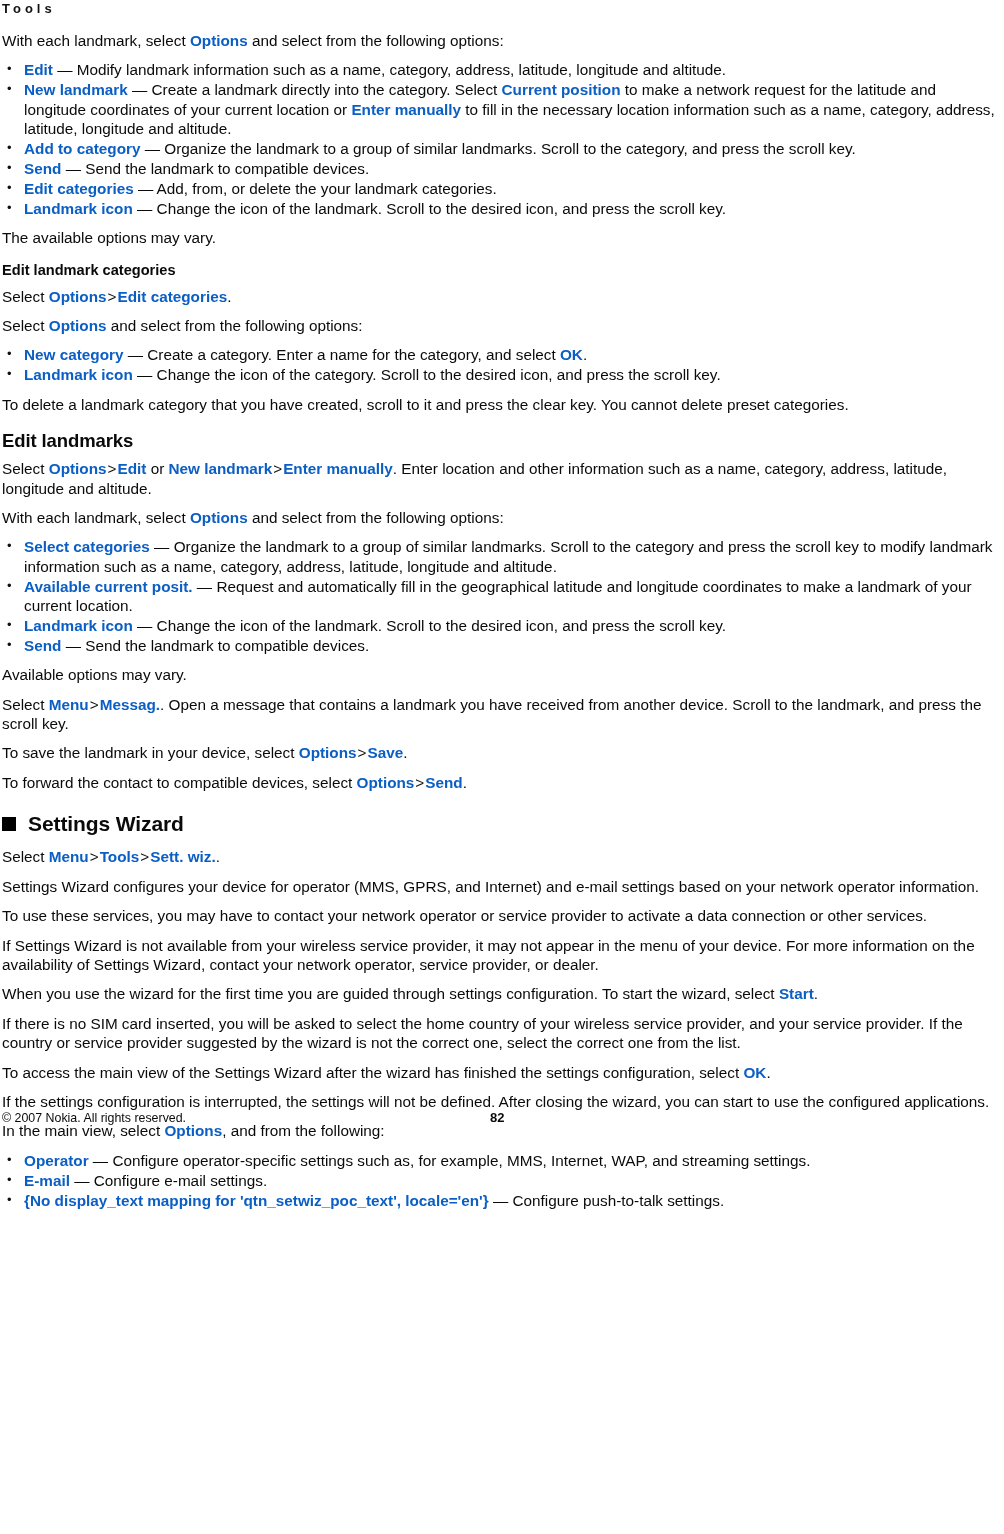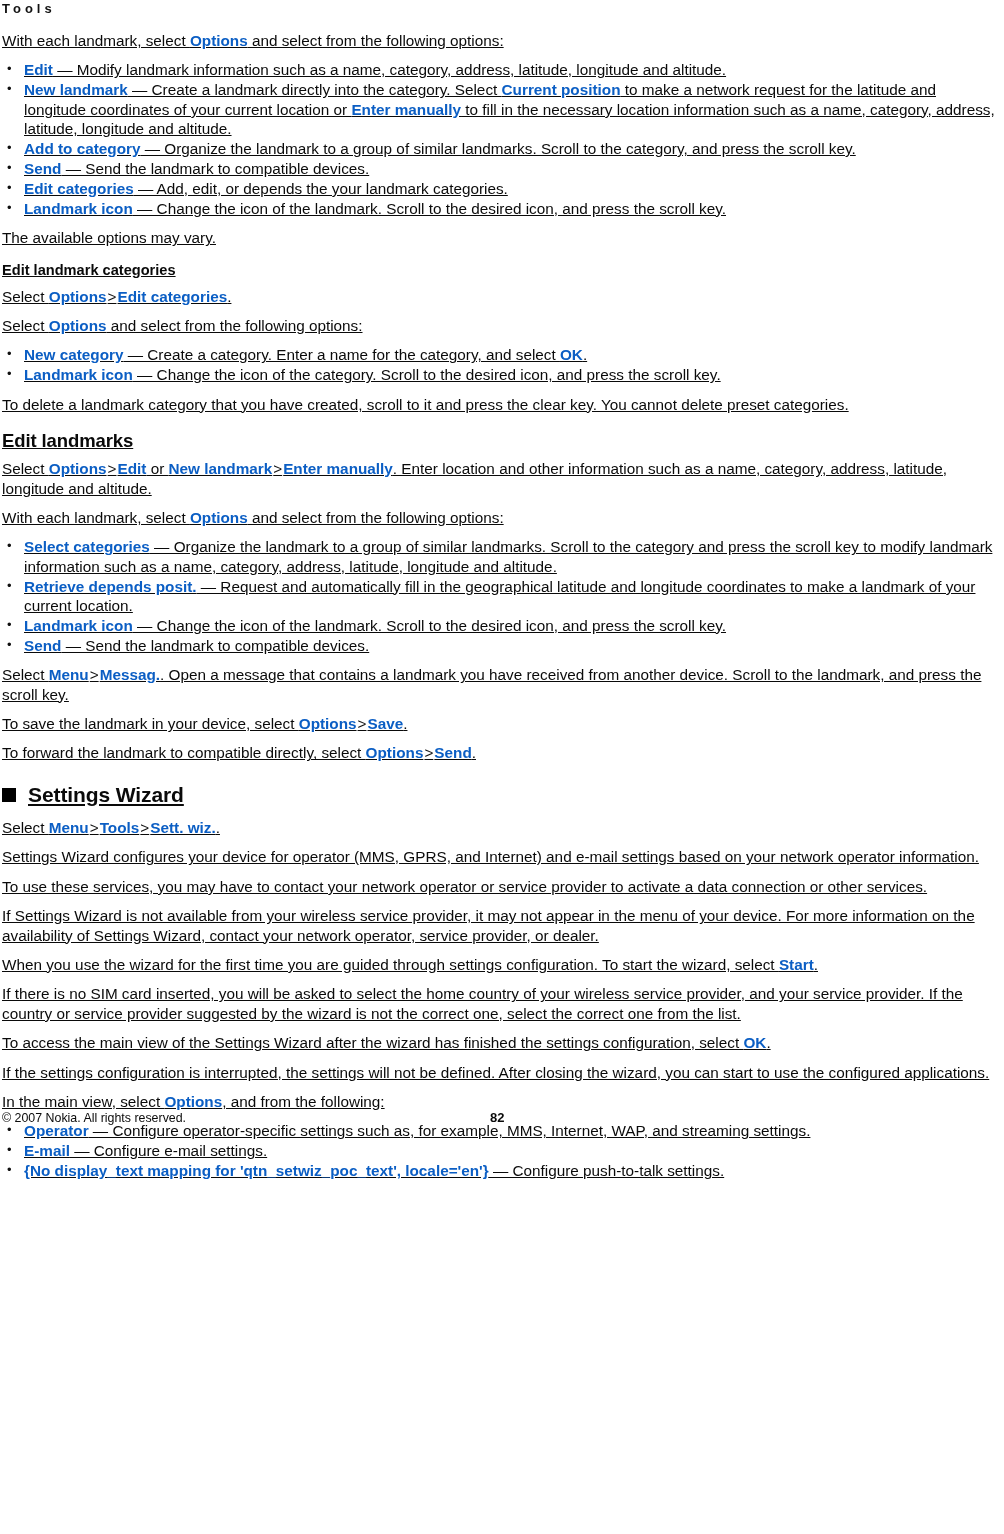--- a/index.html
+++ b/index.html
@@ -35,21 +35,20 @@
     line-height: 15px;
   }
 
   
   .content {
     width: 998px;
     font-size: 15.3px;
     line-height: 19.3px;
     font-stretch: condensed;
     transform-origin: left top;
-    text-decoration: underline;
   }
 
   p.para {
     margin: 0 0 10px 0;
     text-align: left;
     font-size: 15.3px;
     line-height: 19.4px;
   }
 
   
@@ -151,21 +150,21 @@
 
   <div class="content">
 
     <p class="para"><span>With each landmark, select </span><span class="ui">Options</span><span> and select from the following options:</span></p>
 
     <ul class="bullets">
       <li><span class="ui">Edit</span><span> — Modify landmark information such as a name, category, address, latitude, longitude and altitude.</span></li>
       <li><span class="ui">New landmark</span><span> — Create a landmark directly into the category. Select </span><span class="ui">Current position</span><span> to make a network request for the latitude and longitude coordinates of your current location or </span><span class="ui">Enter manually</span><span> to fill in the necessary location information such as a name, category, address, latitude, longitude and altitude.</span></li>
       <li><span class="ui">Add to category</span><span> — Organize the landmark to a group of similar landmarks. Scroll to the category, and press the scroll key.</span></li>
       <li><span class="ui">Send</span><span> — Send the landmark to compatible devices.</span></li>
-      <li><span class="ui">Edit categories</span><span> — Add, edit, or depends the your landmark categories.</span></li>
+      <li><span class="ui">Edit categories</span><span> — Add, from, or delete the your landmark categories.</span></li>
       <li><span class="ui">Landmark icon</span><span> — Change the icon of the landmark. Scroll to the desired icon, and press the scroll key.</span></li>
     </ul>
 
     <p class="para">The available options may vary.</p>
 
     <h4 class="sub-heading">Edit landmark categories</h4>
 
     <p class="para"><span>Select </span><span class="ui">Options</span><span class="gt">&gt;</span><span class="ui">Edit categories</span><span>.</span></p>
 
     <p class="para"><span>Select </span><span class="ui">Options</span><span> and select from the following options:</span></p>
@@ -178,32 +177,33 @@
     <p class="para">To delete a landmark category that you have created, scroll to it and press the clear key. You cannot delete preset categories.</p>
 
     <h3 class="sect-heading">Edit landmarks</h3>
 
     <p class="para"><span>Select </span><span class="ui">Options</span><span class="gt">&gt;</span><span class="ui">Edit</span><span> or </span><span class="ui">New landmark</span><span class="gt">&gt;</span><span class="ui">Enter manually</span><span>. Enter location and other information such as a name, category, address, latitude, longitude and altitude.</span></p>
 
     <p class="para"><span>With each landmark, select </span><span class="ui">Options</span><span> and select from the following options:</span></p>
 
     <ul class="bullets">
       <li><span class="ui">Select categories</span><span> — Organize the landmark to a group of similar landmarks. Scroll to the category and press the scroll key to modify landmark information such as a name, category, address, latitude, longitude and altitude.</span></li>
-      <li><span class="ui">Retrieve depends posit.</span><span> — Request and automatically fill in the geographical latitude and longitude coordinates to make a landmark of your current location.</span></li>
+      <li><span class="ui">Available current posit.</span><span> — Request and automatically fill in the geographical latitude and longitude coordinates to make a landmark of your current location.</span></li>
       <li><span class="ui">Landmark icon</span><span> — Change the icon of the landmark. Scroll to the desired icon, and press the scroll key.</span></li>
       <li><span class="ui">Send</span><span> — Send the landmark to compatible devices.</span></li>
     </ul>
 
+    <p class="para">Available options may vary.</p>
 
 
     <p class="para"><span>Select </span><span class="ui">Menu</span><span class="gt">&gt;</span><span class="ui">Messag.</span><span>. Open a message that contains a landmark you have received from another device. Scroll to the landmark, and press the scroll key.</span></p>
 
     <p class="para"><span>To save the landmark in your device, select </span><span class="ui">Options</span><span class="gt">&gt;</span><span class="ui">Save</span><span>.</span></p>
 
-    <p class="para"><span>To forward the landmark to compatible directly, select </span><span class="ui">Options</span><span class="gt">&gt;</span><span class="ui">Send</span><span>.</span></p>
+    <p class="para"><span>To forward the contact to compatible devices, select </span><span class="ui">Options</span><span class="gt">&gt;</span><span class="ui">Send</span><span>.</span></p>
 
     <h2 class="chapter-heading">
         <span class="sqr"></span>
         <span>Settings Wizard</span>
       </h2>
 
     <p class="para"><span>Select </span><span class="ui">Menu</span><span class="gt">&gt;</span><span class="ui">Tools</span><span class="gt">&gt;</span><span class="ui">Sett. wiz.</span><span>.</span></p>
 
     <p class="para">Settings Wizard configures your device for operator (MMS, GPRS, and Internet) and e-mail settings based on your network operator information.</p>
     <p class="para">To use these services, you may have to contact your network operator or service provider to activate a data connection or other services.</p>

